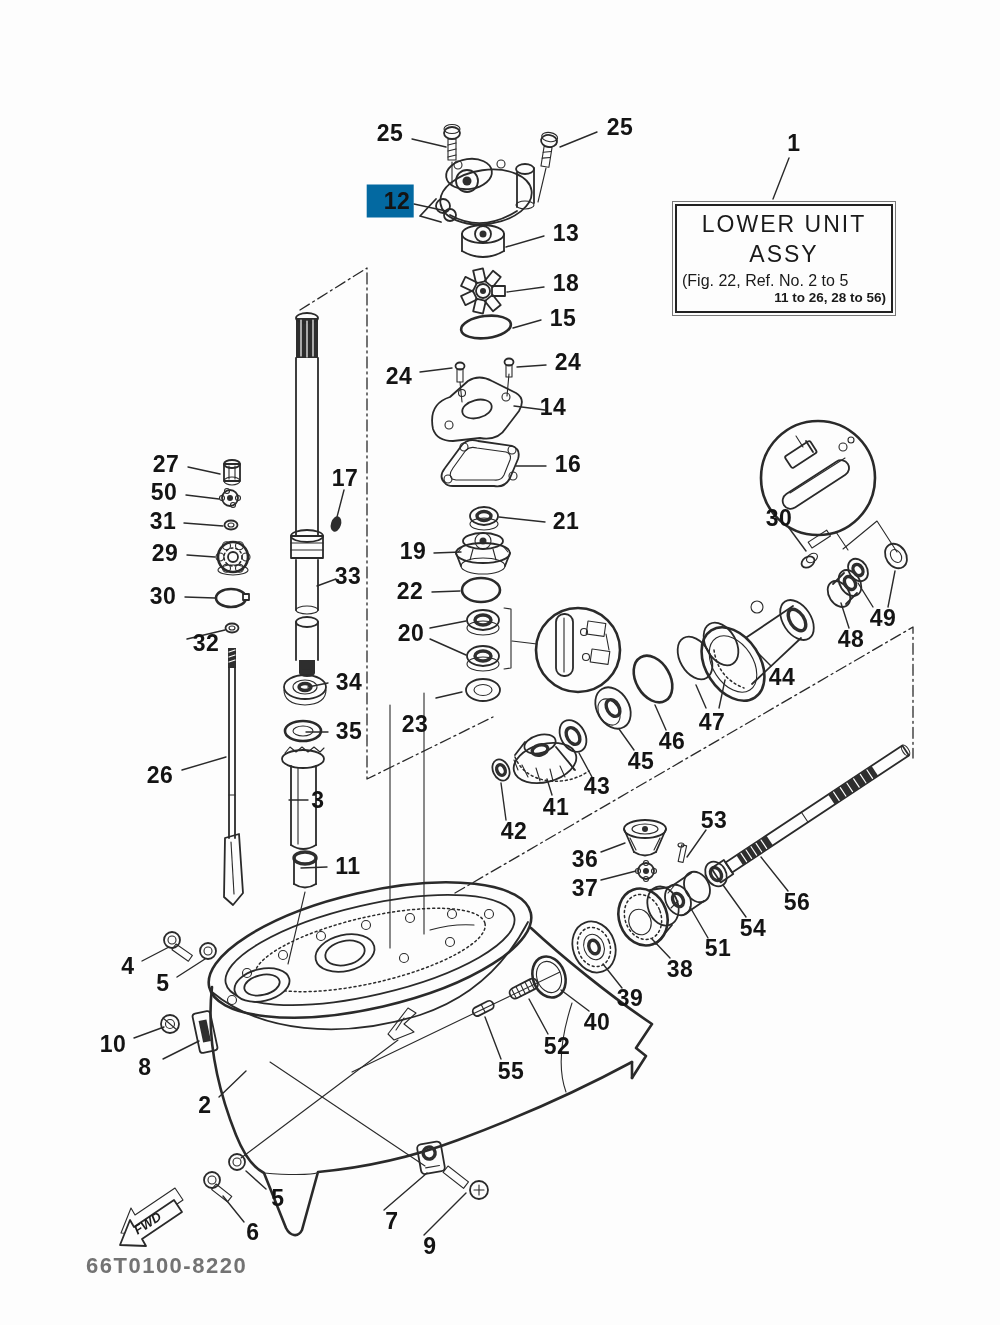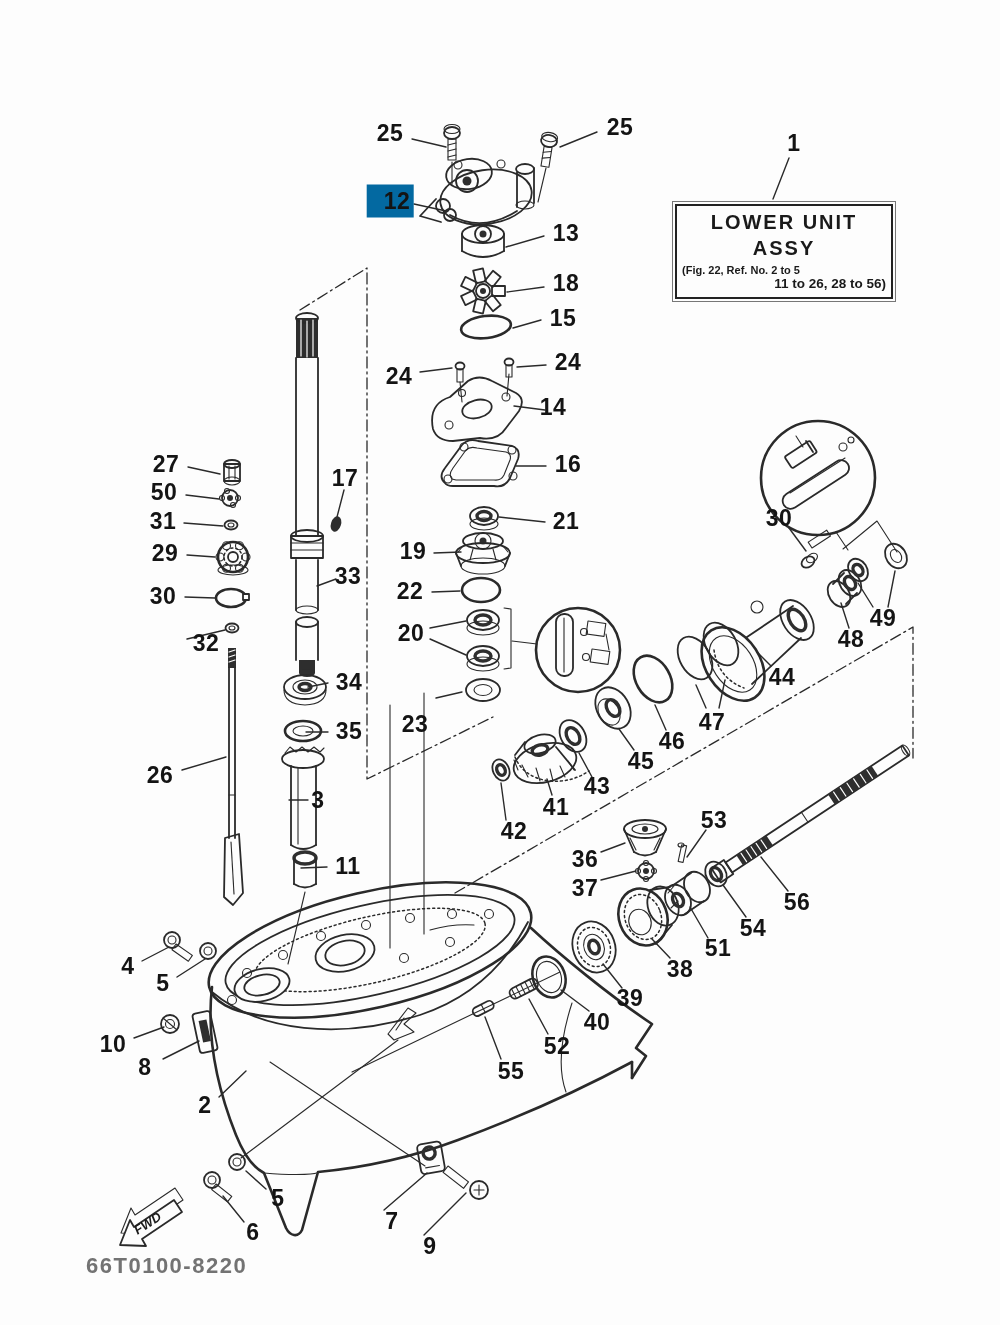--- a/index.html
+++ b/index.html
@@ -17,23 +17,23 @@
   #art .dark{fill:#2e2e2e;stroke:none}
   #art .darkline{stroke:#2e2e2e;stroke-width:3.4}
   #art .white{stroke:#fdfdfd;stroke-width:1.2}
   #art .wfill{fill:#fdfdfd}
   #labels .part-label{position:absolute;transform:translate(-50%,-50%);
       font-weight:bold;font-size:23px;color:#141414;letter-spacing:.5px;white-space:nowrap;}
   #labels .part-label.hl{padding:3px 3px 3px 17px;}
   .title-box{position:absolute;left:672px;top:201px;width:218px;border:1.5px solid #777;
       padding:2px;background:#fdfdfd;}
   .title-box-inner{border:2.5px solid #222;padding:5px 3px 6px 3px;color:#1a1a1a;}
-  .tb-line1,.tb-line2{text-align:center;font-weight:bold;font-size:20px;letter-spacing:2px;}
+  .tb-line1,.tb-line2{text-align:center;font-weight:normal;font-size:23px;letter-spacing:2px;}
   .tb-line2{margin-top:3px;}
-  .tb-line3{margin-top:4px;font-weight:bold;font-size:11px;text-align:left;padding-left:2px;}
+  .tb-line3{margin-top:4px;font-weight:normal;font-size:16px;text-align:left;padding-left:2px;}
   .tb-line4{font-weight:bold;font-size:13.5px;text-align:right;padding-right:2px;}
   .drawing-code{position:absolute;left:86px;top:1253px;font-weight:bold;font-size:22px;
       color:#737373;letter-spacing:1.5px;}
 </style>
 </head>
 <body>
 
 <div id="canvas">
 
 <svg id="art" width="1000" height="1325" viewBox="0 0 1000 1325">

